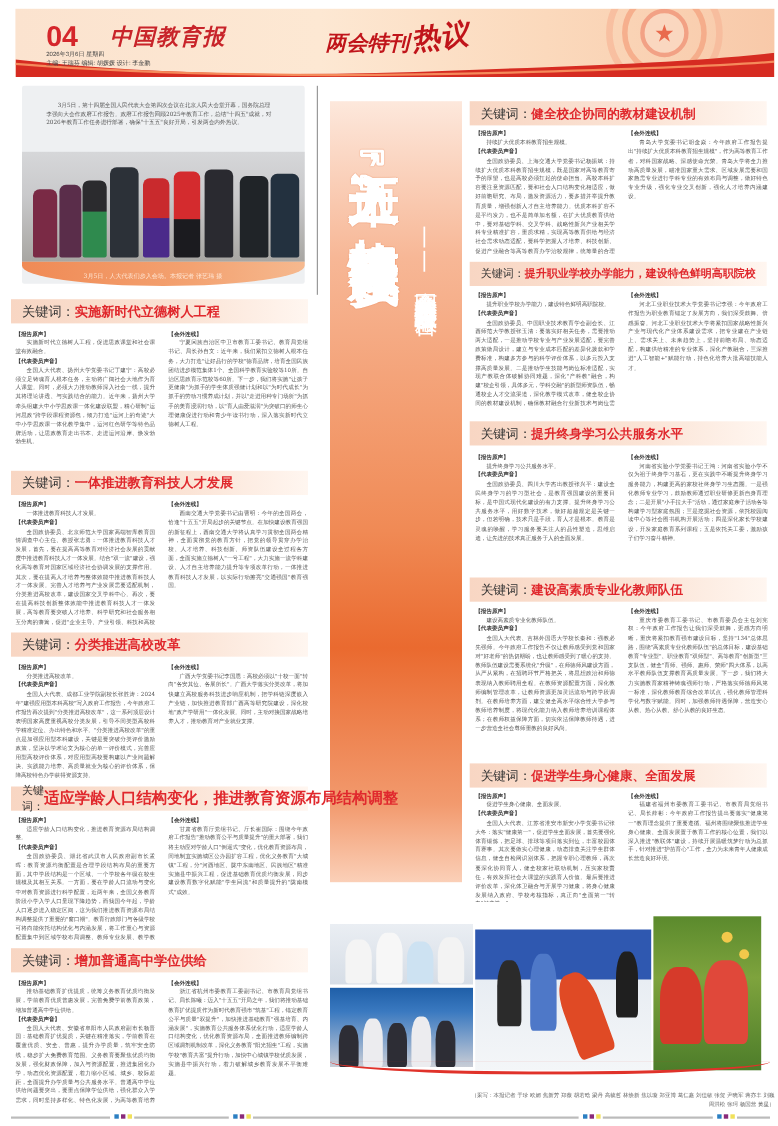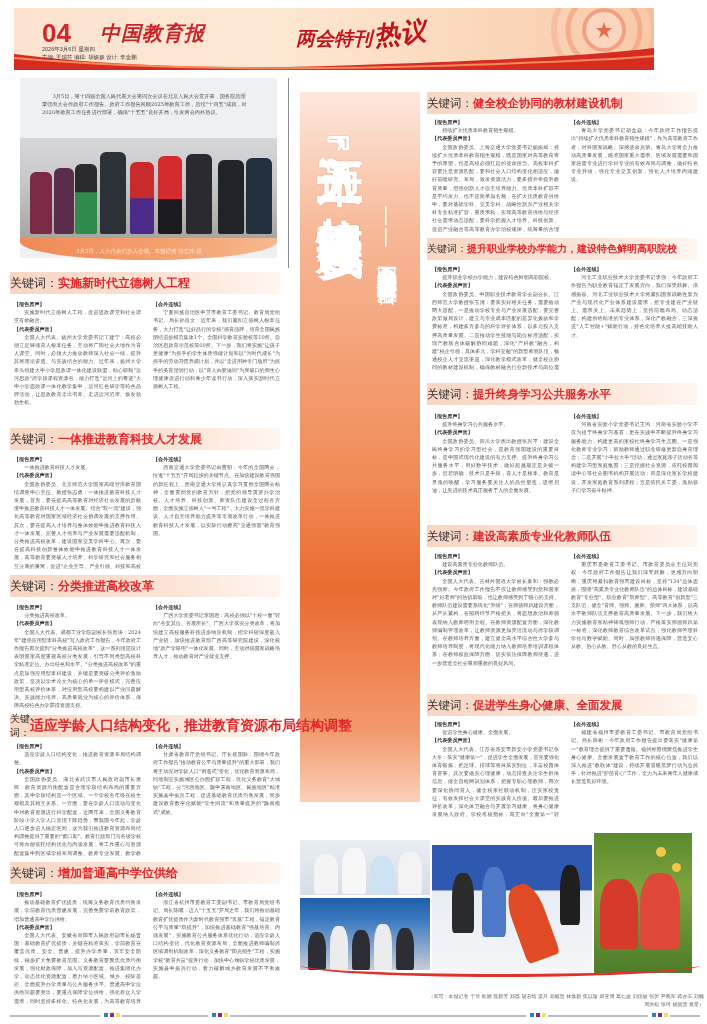--- a/index.html
+++ b/index.html
@@ -1,19 +1,19 @@
 <!DOCTYPE html>
 <html><head>
 <meta charset="utf-8">
 <style>
   * { box-sizing: border-box; margin: 0; padding: 0; }
   body { width: 707px; height: 1024px; background: #ffffff; font-family: "DejaVu Serif", serif; position: relative; overflow: hidden; color: #333; }
 
   
-  .masthead { position: absolute; left: 14px; top: 8px; width: 640px; height: 62px; background: linear-gradient(90deg, #fbe3cf 0%, #fde8d3 40%, #fbd9bc 70%, #f8c9a9 100%); overflow: hidden; }
+  .masthead { position: absolute; left: 14px; top: 8px; width: 690px; height: 62px; background: linear-gradient(90deg, #fbe3cf 0%, #fde8d3 40%, #fbd9bc 70%, #f8c9a9 100%); overflow: hidden; }
   .masthead .wave { position: absolute; left: 0; bottom: 0; width: 100%; height: 22px; }
   .page-num { position: absolute; left: 28px; top: 10px; font-family: "Liberation Sans", sans-serif; font-size: 26px; color: #d5262b; font-weight: bold; }
   .paper-name { position: absolute; left: 74px; top: 12px; font-family: "DejaVu Serif", serif; font-size: 20px; color: #c8242a; font-style: italic; font-weight: bold; letter-spacing: 1px; margin-left: 12px; }
   .meta-line { position: absolute; left: 28px; font-family: "Liberation Sans", sans-serif; font-size: 5.5px; color: #444; white-space: nowrap; }
   .special-title { position: absolute; left: 282px; top: 18px; font-family: "DejaVu Sans", sans-serif; font-size: 19px; color: #c0141a; font-weight: bold; font-style: italic; }
   .special-hot { position: absolute; left: 360px; top: 8px; font-family: "DejaVu Serif", serif; font-size: 26px; color: #c0141a; font-style: italic; font-weight: bold; transform: rotate(-6deg); }
   .emblem { position: absolute; left: 490px; top: 0; width: 160px; height: 60px; }
 
   
   .intro-box { position: absolute; left: 20px; top: 78px; width: 257px; height: 180px; background: #eef0f2; border-radius: 2px; overflow: hidden; }
@@ -22,21 +22,21 @@
   .person { position: absolute; bottom: 4px; border-radius: 6px 6px 2px 2px; }
   .photo-caption-band { position: absolute; left: 20px; top: 238px; width: 257px; height: 22px; background: linear-gradient(90deg, #f08a55 0%, #f3a271 60%, #f6b98f 100%); border-radius: 0 0 60% 60% / 0 0 100% 100%; }
   .photo-caption { position: absolute; left: 76px; top: 248px; font-size: 5.5px; color: #ffe6d4; white-space: nowrap; }
 
   
   .center-band { position: absolute; left: 300px; top: 92px; width: 120px; height: 710px; background: linear-gradient(180deg, #fde8dc 0%, #f7b796 20%, #f08a55 55%, #ea6a2f 70%, #f29a6e 90%, #fbd0b8 100%); }
   .vtitle { position: absolute; left: 314px; top: 118px; width: 54px; writing-mode: vertical-rl; font-family: "DejaVu Sans", sans-serif; font-weight: bold; font-size: 46px; line-height: 54px; color: #ffffff; letter-spacing: 2px; text-shadow: 0 0 1px #e56a2f; }
   .vsubtitle { position: absolute; left: 372px; top: 205px; width: 28px; writing-mode: vertical-rl; font-family: "DejaVu Sans", sans-serif; font-size: 21px; line-height: 26px; color: #ffffff; letter-spacing: 1px; }
 
   
-  .kw { position: absolute; height: 22px; background: linear-gradient(90deg, #f8d6c3 0%, #fbe4d6 60%, #fff6f0 100%); display: flex; align-items: center; }
+  .kw { position: absolute; height: 22px; background: linear-gradient(90deg, #f8d6c3 0%, #fbe4d6 60%, #fff6f0 100%); display: flex; align-items: center; padding-left: 10px; }
   .kw .label { font-family: "DejaVu Sans", sans-serif; font-size: 12px; color: #333; }
   .kw .topic { font-family: "DejaVu Sans", sans-serif; font-size: 12px; color: #e0282d; font-weight: bold; white-space: nowrap; }
   .kw.right .label, .kw.right .topic { font-size: 11.5px; }
 
   .cols { position: absolute; display: flex; gap: 12px; }
   .col { flex: 1; font-size: 5.1px; line-height: 8.2px; color: #555; text-align: justify; }
   .col .tag { display: block; color: #333; font-weight: bold; }
   .col p { text-indent: 2em; }
 
   

